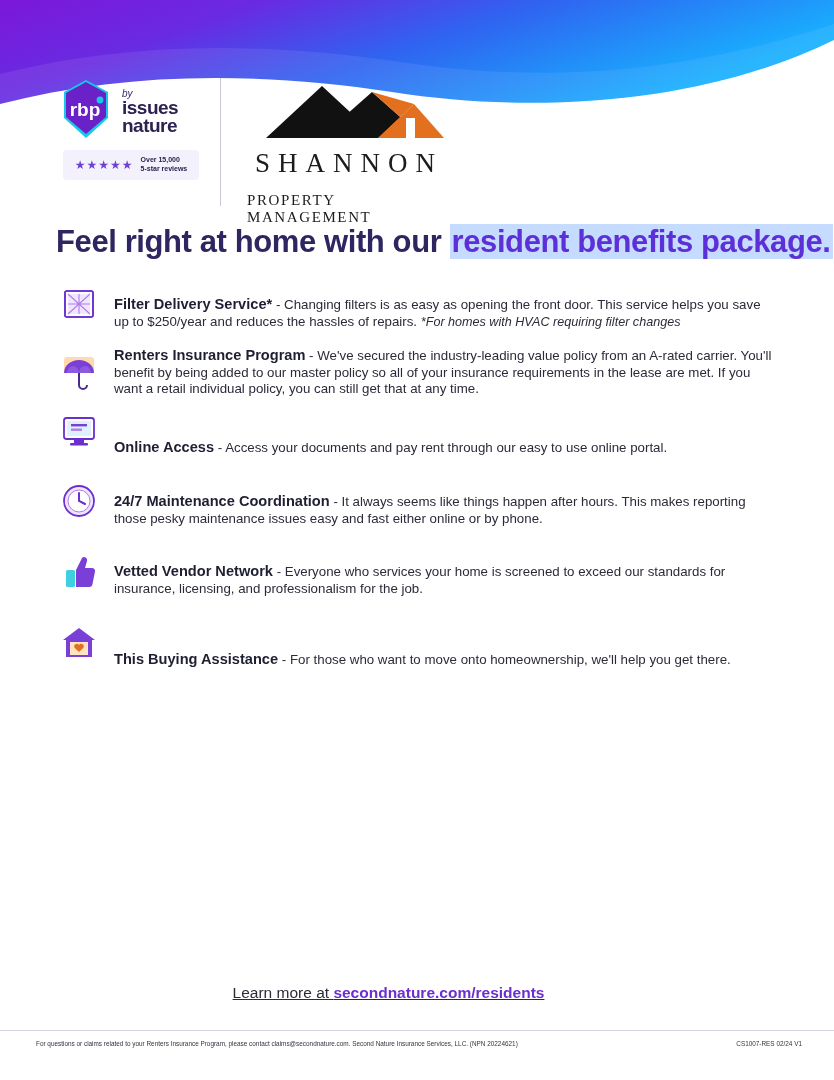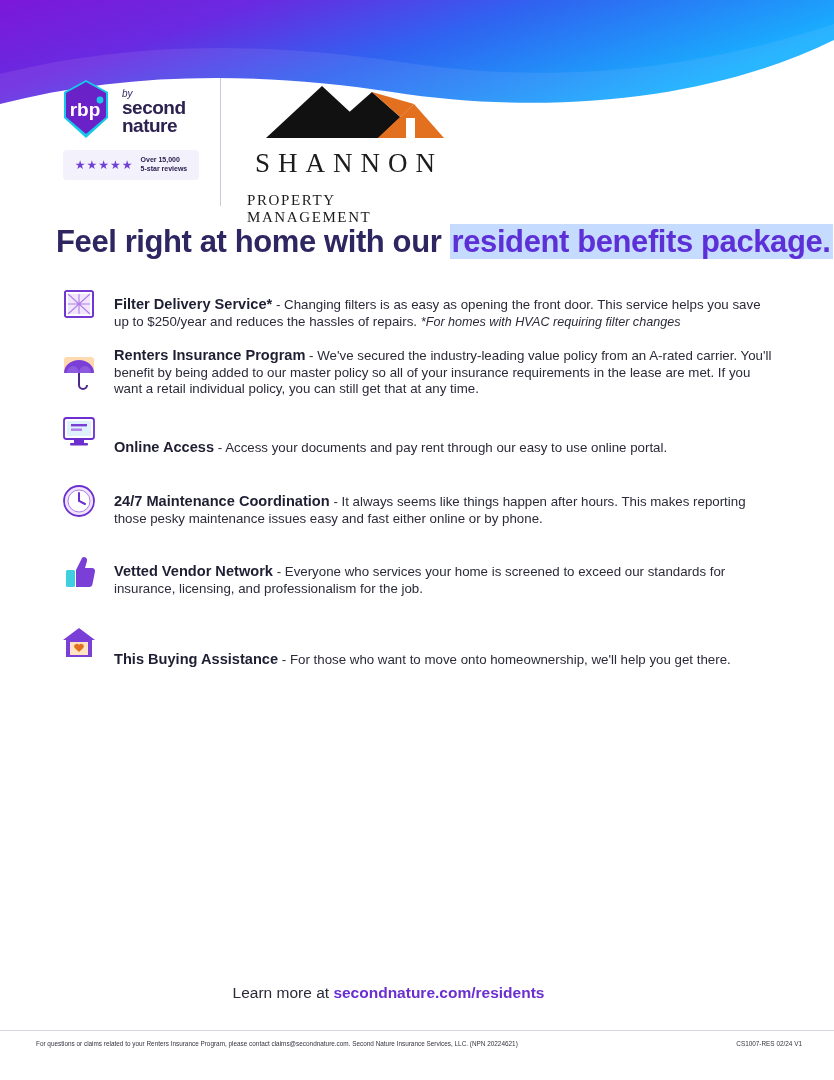--- a/index.html
+++ b/index.html
@@ -181,20 +181,21 @@
 
   
   .learn-more {
     position: absolute;
     top: 984px;
     left: 0;
     width: 777px;
     text-align: center;
     font-size: 15.5px;
     color: #2b2b3a;
+    text-decoration: underline;
   }
   .learn-more a {
     color: #6b2fd0;
     font-weight: bold;
     text-decoration: none;
   }
   .footer-rule {
     position: absolute;
     top: 1030px;
     left: 0;
@@ -248,21 +249,21 @@
       <div class="rbp-badge">
         <svg width="60" height="62" viewBox="0 0 60 62" xmlns="http://www.w3.org/2000/svg">
           <path d="M30 2 L52 14 L52 40 L30 60 L8 40 L8 14 Z" fill="#18c8e8"></path>
           <path d="M30 4 L50 15 L50 39 L30 56 L10 39 L10 15 Z" fill="#6a22c8"></path>
           <text x="29" y="38" font-family="Liberation Sans, sans-serif" font-size="19" font-weight="bold" fill="#ffffff" text-anchor="middle">rbp</text>
           <circle cx="44" cy="22" r="3.4" fill="#18c8e8"></circle>
         </svg>
       </div>
       <div class="rbp-bytext">
         <div class="by-label">by</div>
-        <div class="sn-name">second nature</div>
+        <div class="sn-name">issues nature</div>
       </div>
     </div>
     <div class="reviews-box">
       <span class="stars">★★★★★</span>
       <span class="reviews-text">
         <span>Over 15,000</span><br>
         <span>5-star reviews</span>
       </span>
     </div>
   </div>

